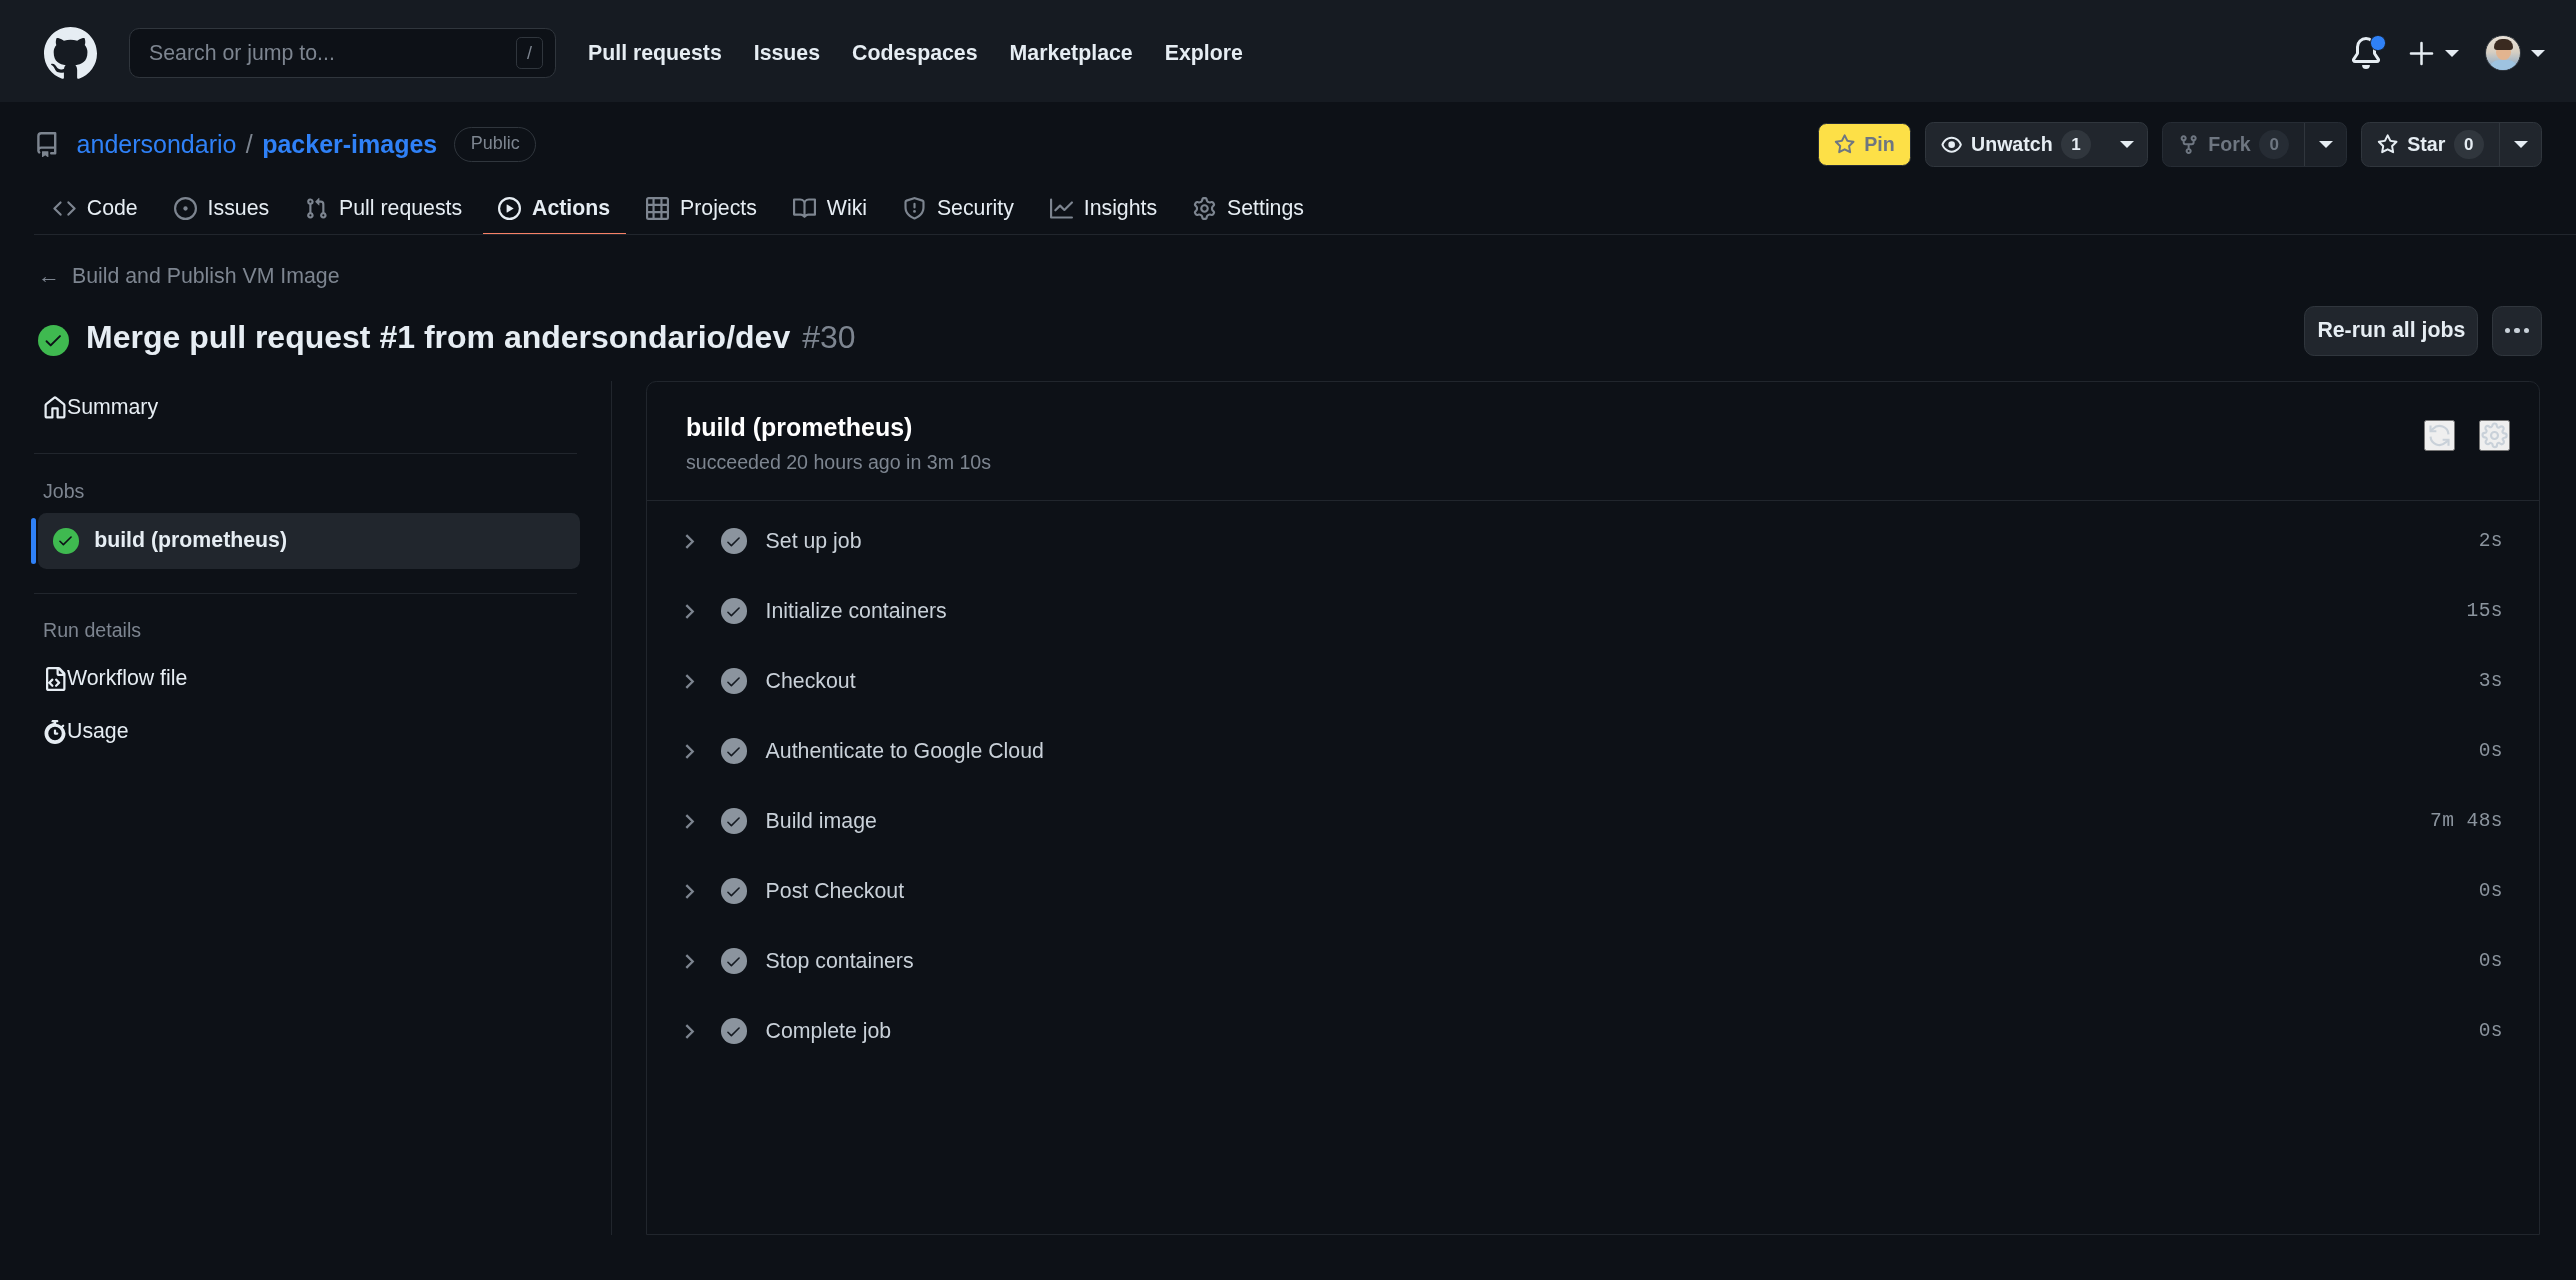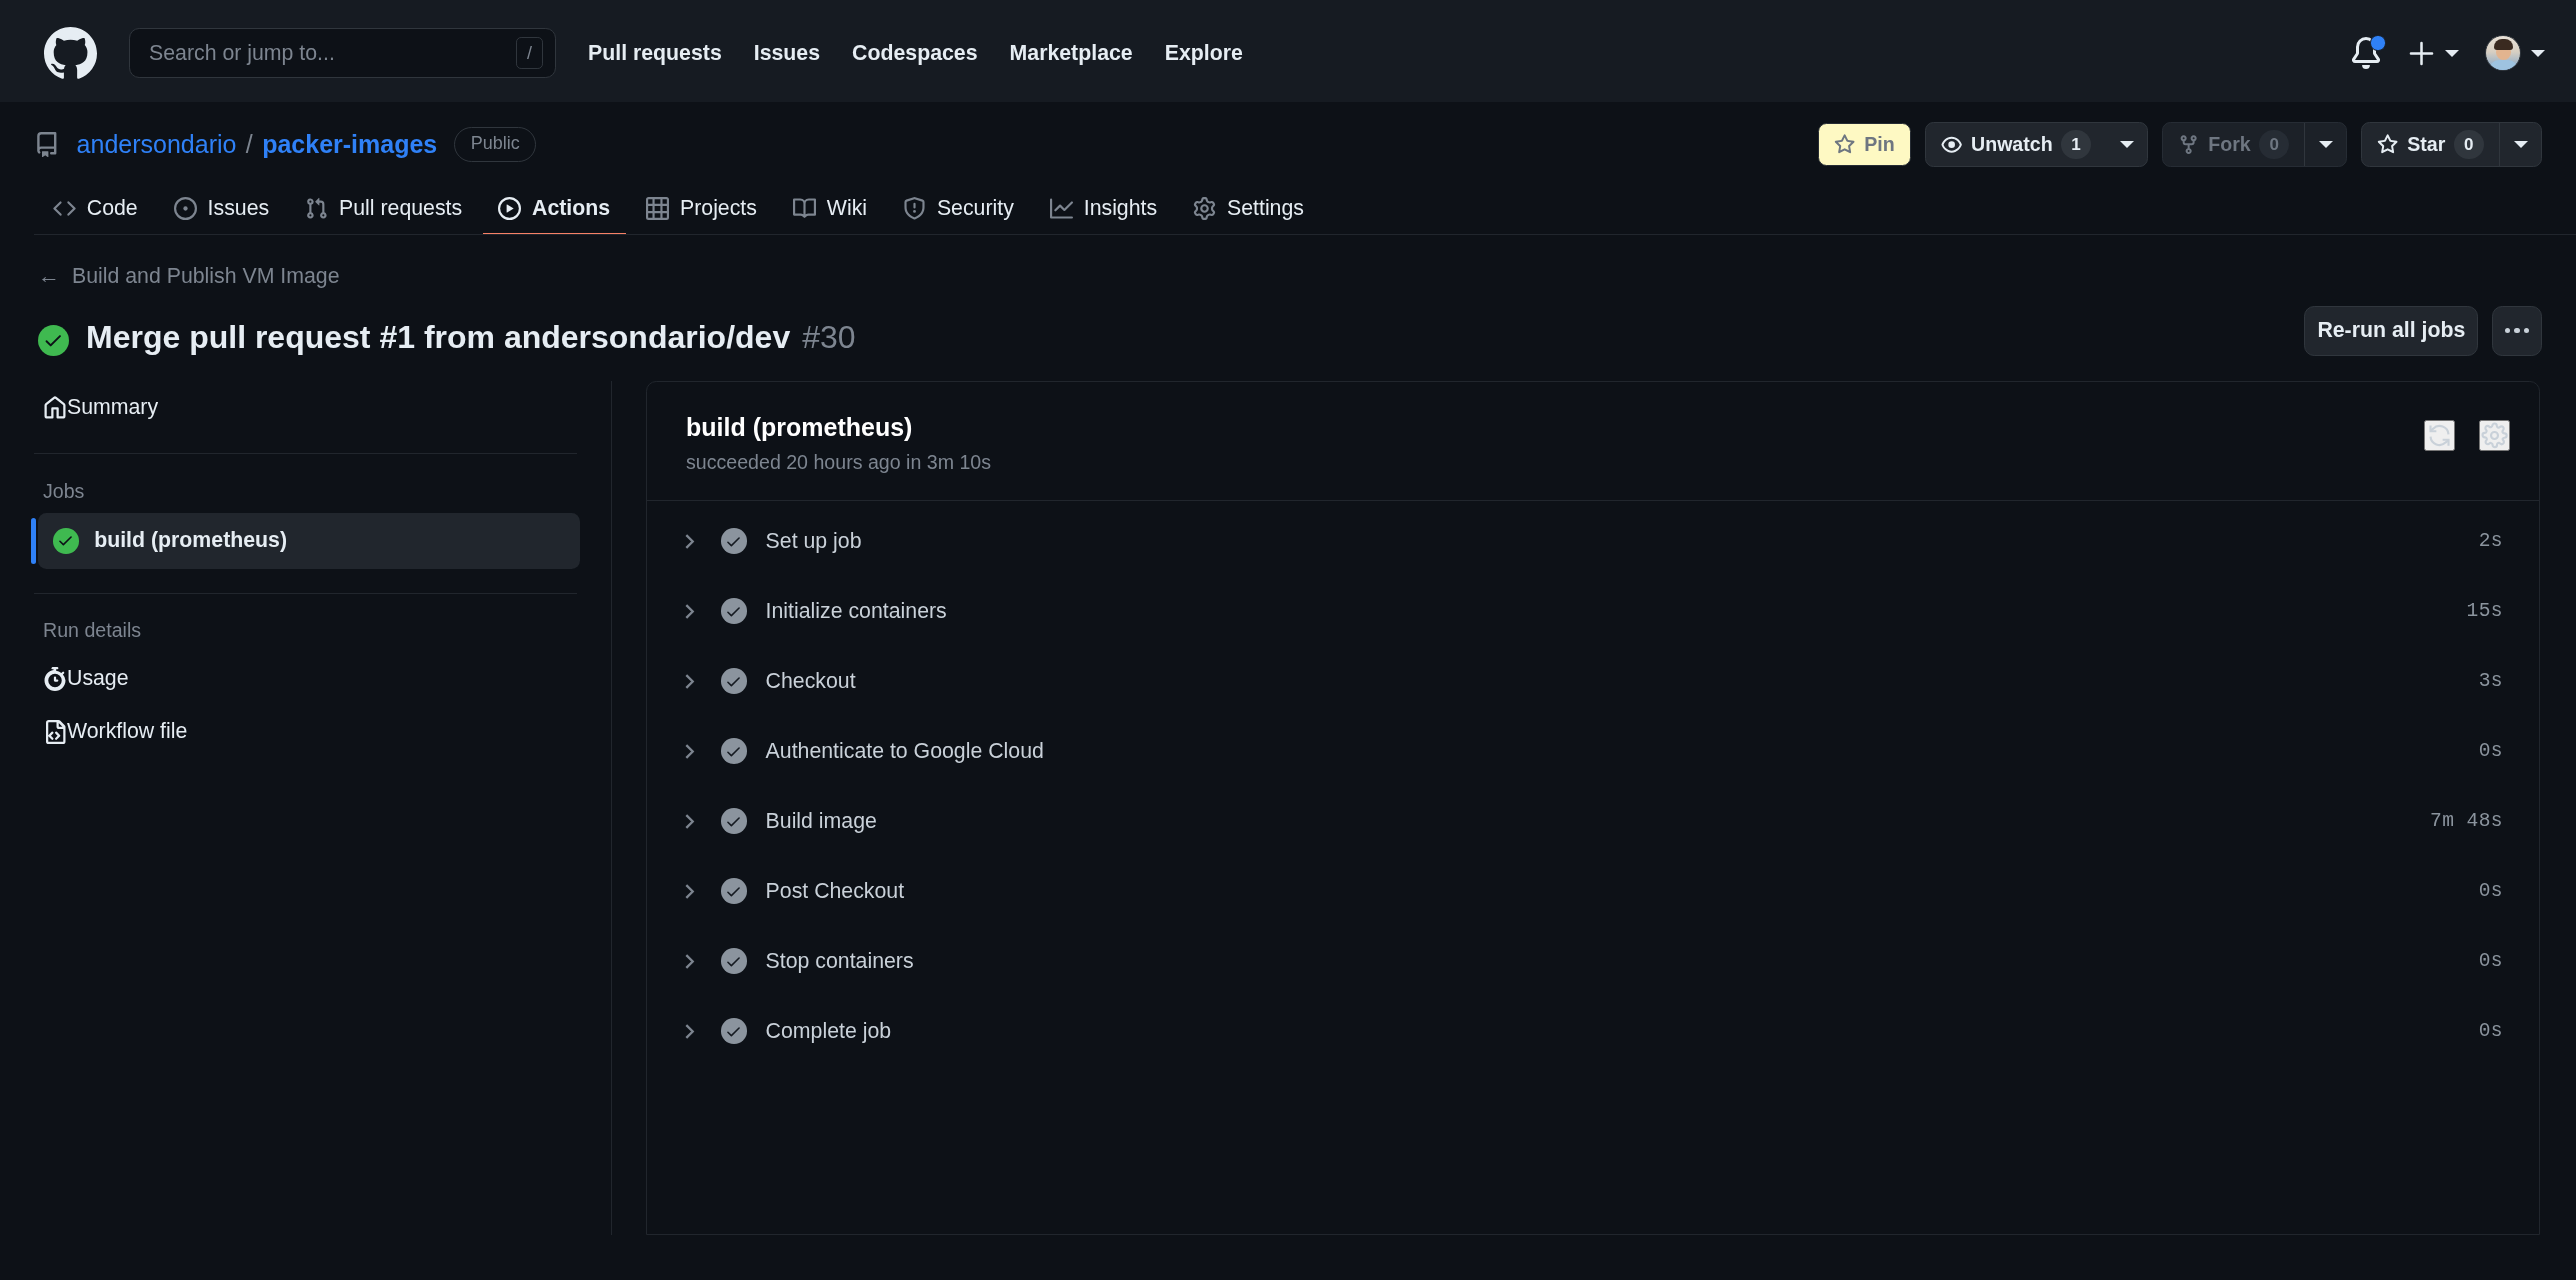--- a/index.html
+++ b/index.html
@@ -109,21 +109,21 @@
     line-height: 1.5;
   }
 
   #repo-actions { margin-left: auto; display: flex; align-items: center; gap: 13.7px; }
   .btn {
     height: 43px; background: #21262d; border: 0.9px solid #30363d;
     border-radius: 8.5px; color: #e6edf3; font-size: 19.6px; font-weight: 600;
     display: flex; align-items: center; gap: 8.5px; padding: 0 15.4px;
     white-space: nowrap;
   }
-  .btn.muted { color: #6e7681; background: #fef9c3; border-color: #262c34; }
+  .btn.muted { color: #6e7681; background: #fde047; border-color: #262c34; }
   .btn svg { width: 011; }
   .btn .bicon { width: 21.3px; height: 21.3px; display:block; fill: currentColor; }
   .count-pill {
     background: #30363d; color: #e6edf3;
     border-radius: 853px; font-size: 17px; font-weight: 600;
     padding: 1.7px 10.2px; line-height: 1.5;
   }
   .count-pill.dim { color: #6e7681; background: #262c34; }
   .split {
     display: flex; align-items: stretch;
@@ -611,41 +611,41 @@
       </span>
       <span>build (prometheus)</span>
     </div>
 
     <div class="side-sep" style="margin-top:24px;"></div>
 
     <div class="side-heading">Run details</div>
 
     <a class="side-link" href="#">
       <svg viewBox="0 0 16 16">
-          <path d="M5.75.75A.75.75 0 0
-      1 6.5 0h3a.75.75 0 0 1 0 1.5h-.75v1.053a6.978 6.978 0 0 1 3.453 1.432l.724-.724a.75.75 0 0 1
-      1.06 1.06l-.724.725A6.987 6.987 0 0 1 15 9c0 3.866-3.134 7-7 7s-7-3.134-7-7c0-3.526 2.608-6.443
-      6-6.924V1.5h-.75a.75.75 0 0 1-.75-.75ZM8 4.5a4.5 4.5 0 1 0 0 9 4.5 4.5 0 0 0 0-9Zm.75
-      2.5a.75.75 0 0 0-1.5 0v2a.75.75 0 0 0 .75.75h1.5a.75.75 0 0 0 0-1.5h-.75Z"></path>
-        </svg>
-      <span>Usage</span>
-    </a>
-
-    <a class="side-link" href="#">
-      <svg viewBox="0 0 16 16">
           <path d="M2
       1.75C2 .784 2.784 0 3.75 0h6.586c.464 0 .909.184 1.237.513l2.914 2.914c.329.328.513.773.513
       1.237v9.586A1.75 1.75 0 0 1 13.25 16h-9.5A1.75 1.75 0 0 1 2 14.25Zm1.75-.25a.25.25 0 0
       0-.25.25v12.5c0 .138.112.25.25.25h9.5a.25.25 0 0 0 .25-.25V6h-2.75A1.75 1.75 0 0 1
       9 4.25V1.5Zm6.75.56v2.19c0 .138.112.25.25.25h2.19ZM6.78 7.97a.75.75 0 0 1 0 1.06L5.31
       10.5l1.47 1.47a.75.75 0 1 1-1.06 1.06L3.69 11a.75.75 0 0 1 0-1.06l2.03-2.03a.75.75 0 0 1
       1.06.06Zm2.5-.06 2.03 2.03a.75.75 0 0 1 0 1.06L9.28 13.03a.75.75 0 1 1-1.06-1.06l1.47-1.47-1.47-1.47a.75.75
       0 0 1 1.06-1.12Z"></path>
         </svg>
       <span>Workflow file</span>
+    </a>
+
+    <a class="side-link" href="#">
+      <svg viewBox="0 0 16 16">
+          <path d="M5.75.75A.75.75 0 0
+      1 6.5 0h3a.75.75 0 0 1 0 1.5h-.75v1.053a6.978 6.978 0 0 1 3.453 1.432l.724-.724a.75.75 0 0 1
+      1.06 1.06l-.724.725A6.987 6.987 0 0 1 15 9c0 3.866-3.134 7-7 7s-7-3.134-7-7c0-3.526 2.608-6.443
+      6-6.924V1.5h-.75a.75.75 0 0 1-.75-.75ZM8 4.5a4.5 4.5 0 1 0 0 9 4.5 4.5 0 0 0 0-9Zm.75
+      2.5a.75.75 0 0 0-1.5 0v2a.75.75 0 0 0 .75.75h1.5a.75.75 0 0 0 0-1.5h-.75Z"></path>
+        </svg>
+      <span>Usage</span>
     </a>
   </aside>
 
   <main id="job-panel-wrap">
     <section id="job-panel">
 
       <header id="job-panel-header">
         <div>
           <div id="job-panel-title">build (prometheus)</div>
           <div id="job-panel-subtitle">succeeded 20 hours ago in 3m 10s</div>

